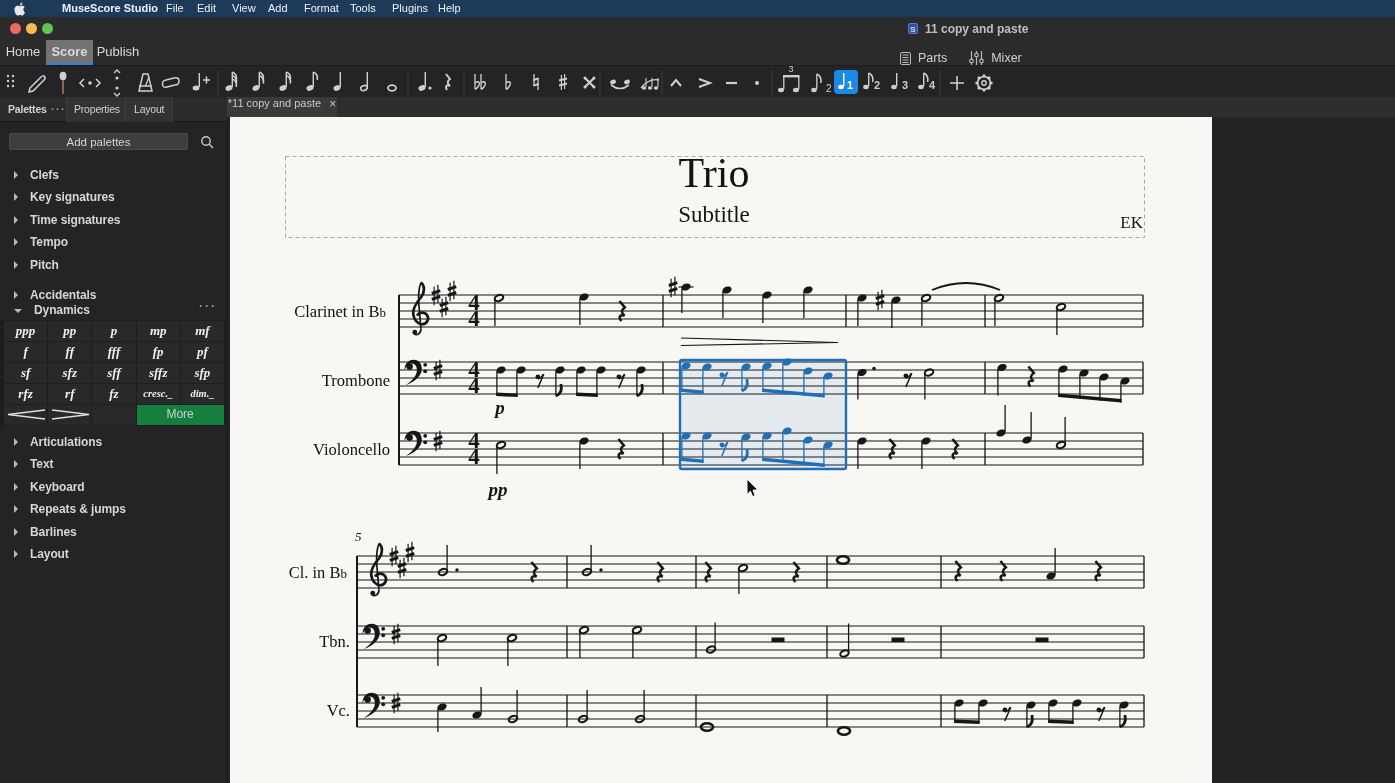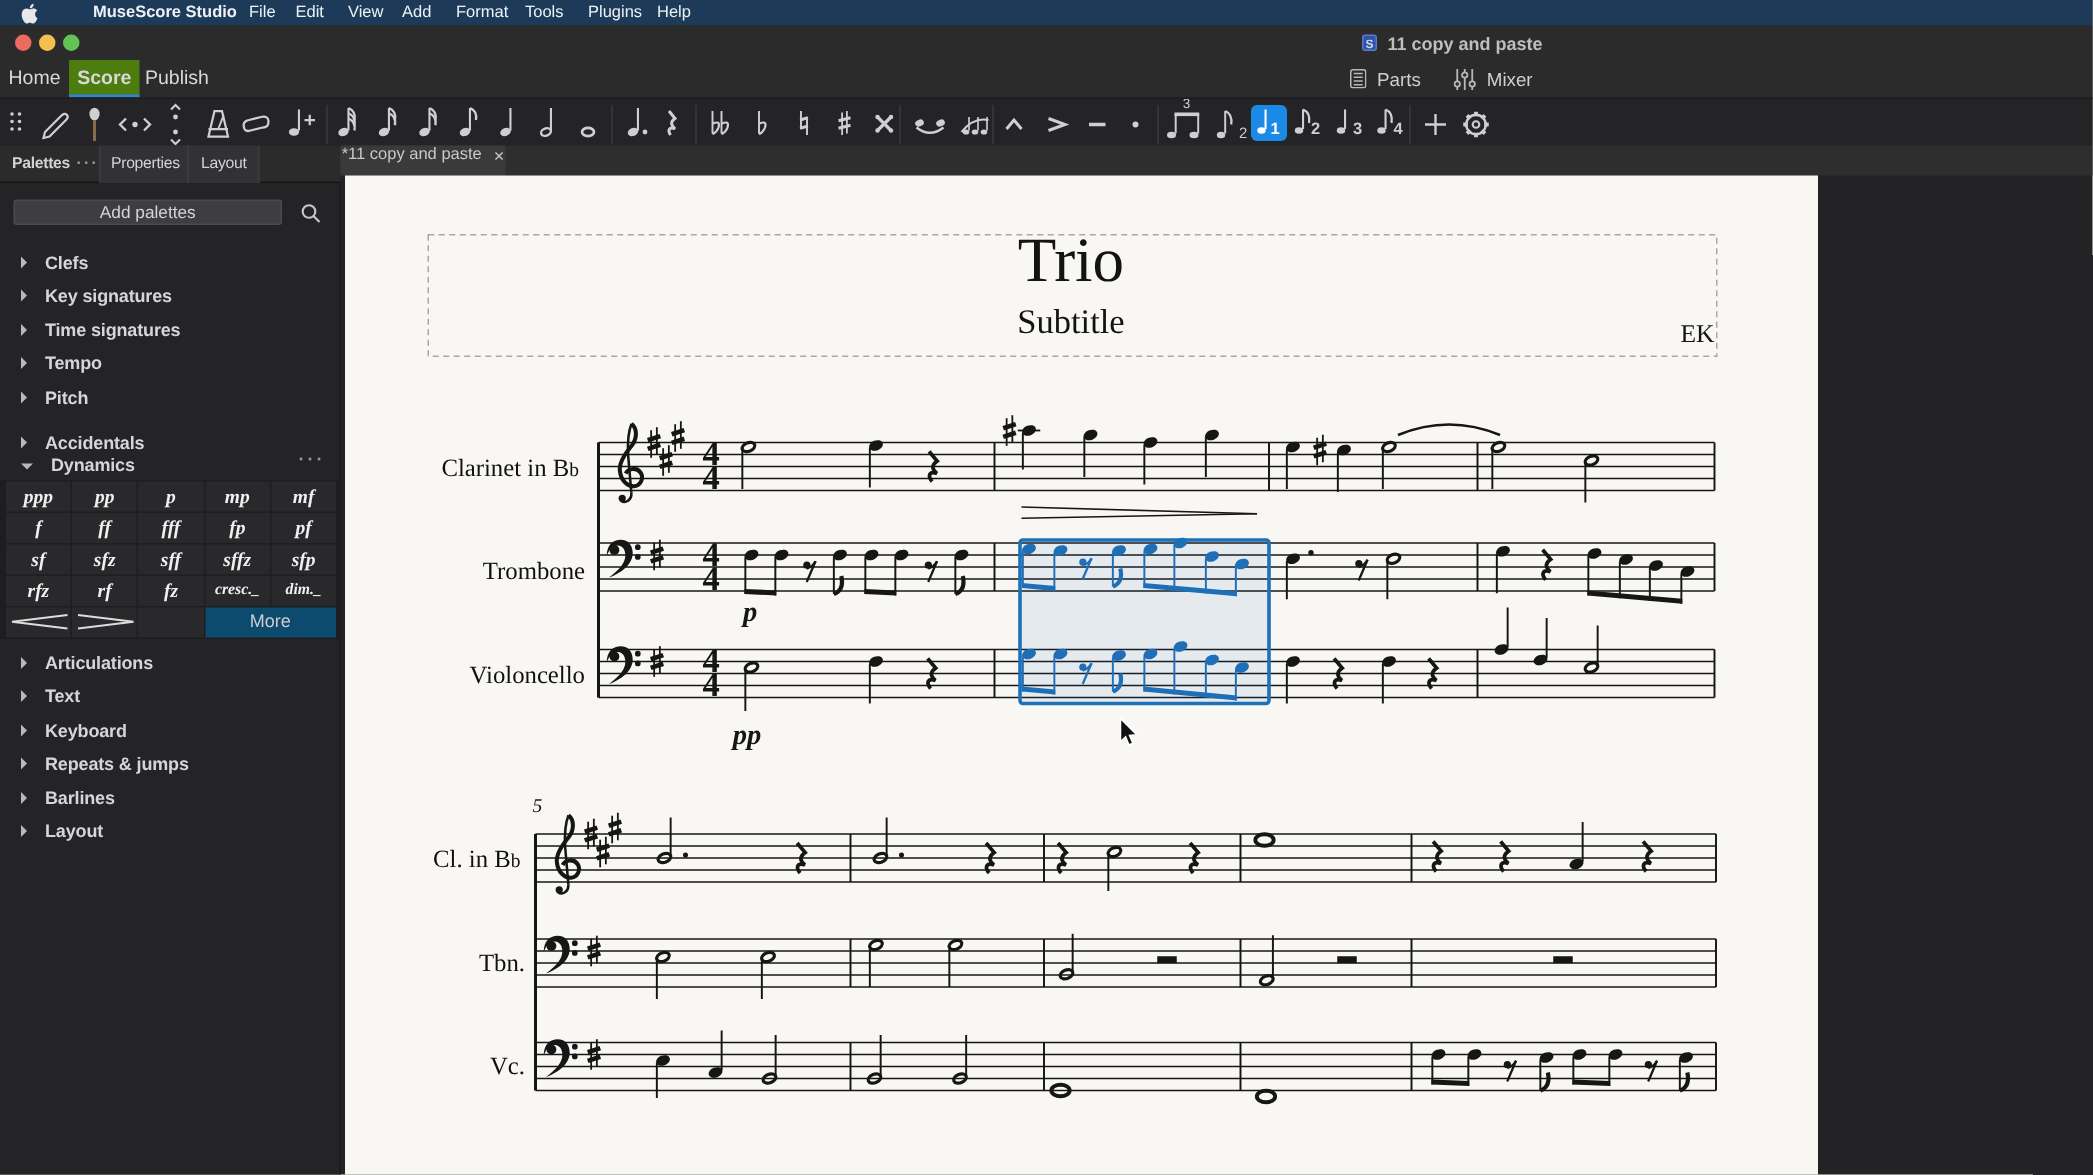--- a/index.html
+++ b/index.html
@@ -3,37 +3,37 @@
 * { margin:0; padding:0; box-sizing:border-box; -webkit-font-smoothing:antialiased; }
 body { width:1395px; height:783px; font-family:"Liberation Sans", sans-serif; background:#232325; overflow:hidden; position:relative; }
 .menubar { position:absolute; left:0; top:0; width:1395px; height:17px; background:#1d3b58; color:#eef2f6; font-size:11px; }
 .menubar span, .menubar b.app { position:absolute; top:2px;padding-left:20px; }
 .titlerow { position:absolute; left:0; top:17px; width:1395px; height:23px; background:#2b2b2c; }
 .tl { position:absolute; top:5.5px; width:11px; height:11px; border-radius:50%; }
 .wintitle { position:absolute; top:21px; left:908px; height:15px; display:flex; align-items:center; color:#bfbfc2; font-size:12px; font-weight:bold; }
 .sicon { width:10px; height:11px; background:#3053a8; border:1px solid #5a7ac8; border-radius:2px; color:#cdd6ee; font-size:8px; font-weight:bold; text-align:center; line-height:11px; margin-right:7px; }
 .navrow { position:absolute; left:0; top:40px; width:1395px; height:25px; background:#2b2b2c; color:#d9d9db; font-size:13px; }
 .navrow .tab { position:absolute; top:0; height:25px; line-height:24px; text-align:center; }
-.score-tab { background:#4d7c0f; border-bottom:2.5px solid #2e82d8; font-weight:bold; }
-.navrow .right { position:absolute; top:0; height:25px; display:flex; align-items:center; color:#cfcfd2; font-size:12.5px; }
+.score-tab { background:#737373; border-bottom:2.5px solid #2e82d8; font-weight:bold; }
+.navrow .right { position:absolute; top:0; height:25px; display:flex; align-items:flex-end; color:#cfcfd2; font-size:12.5px; }
 .toolbar { position:absolute; left:0; top:65px; width:1395px; height:32px; background:#242426; border-top:1px solid #1d1d1f; }
 .panel { position:absolute; left:0; top:97px; width:227px; height:686px; background:#242427; border-right:1px solid #1a1a1b; }
 .ptabs { position:absolute; left:0; top:0; width:227px; height:25px; background:#2b2b2c; border-bottom:1px solid #161617; color:#d2d2d4; font-size:12.5px; }
 .ptabs .pt { position:absolute; top:0; height:25px; line-height:24px; font-size:10.5px; letter-spacing:-0.2px; }
 .addbtn { position:absolute; left:9px; top:36px; width:179px; height:17px; background:#3e3e41; border:1px solid #4a4a4e; border-radius:2px; color:#d5d5d8; font-size:11.5px; text-align:center; line-height:16px; }
 .searchbtn { position:absolute; left:194px; top:36px; width:28px; height:17px; }
 .trow { position:absolute; left:0; width:227px; height:22px; color:#d6d6d8; font-size:12px; font-weight:600; letter-spacing:-0.1px; display:flex; align-items:center; }
 .tri { width:0; height:0; border-left:4.5px solid #b9b9bb; border-top:4px solid transparent; border-bottom:4px solid transparent; margin-left:14px; margin-right:12px; }
 .tri.down { border-left:4px solid transparent; border-right:4px solid transparent; border-top:4.5px solid #b9b9bb; border-bottom:none; margin-top:2px; }
 .dots3 { position:absolute; right:10px; top:0; color:#9a9a9c; letter-spacing:2px; font-weight:bold; }
 .palgrid { position:absolute; left:0; top:223px; width:227px; height:106px; background:#1e1e20; }
 .dcell { position:absolute; width:43.2px; height:20px; background:#29292c; color:#f0f0f0; font-family:"Liberation Serif"; font-style:italic; font-weight:bold; font-size:13px; text-align:center; line-height:19px; }
 .dcell.small { font-size:10.5px; }
 .dcell .dash { font-size:10px; }
-.more { position:absolute; left:136.6px; top:405px; width:87px; height:20px; background:#0c4a6e; color:#cdcdd0; font-size:12px; text-align:center; line-height:19px; font-family:"Liberation Sans"; font-style:normal; font-weight:normal; }
+.more { position:absolute; left:136.6px; top:405px; width:87px; height:20px; background:#15803d; color:#cdcdd0; font-size:12px; text-align:center; line-height:19px; font-family:"Liberation Sans"; font-style:normal; font-weight:normal; }
 .docbar { position:absolute; left:227px; top:97px; width:1168px; height:20px; background:#2e2e2f; }
 .doctab { position:absolute; left:0; top:0; width:110px; height:20px; background:#3a3a3b; color:#c9c9cb; font-size:11px; display:flex; align-items:flex-start; justify-content:center; }
 .page { position:absolute; left:230px; top:117px; width:982px; height:666px; background:#f8f7f3; }
 .scoresvg { position:absolute; left:227px; top:117px; }
 </style></head>
 <body>
 <div class="menubar">
   <svg class="apple" width="12" height="14" viewBox="0 0 12 14" style="position:absolute;left:14px;top:2px">
       <path d="M9.4 7.4c0-1.6 1.3-2.4 1.4-2.4-.8-1.1-2-1.3-2.4-1.3-1-.1-2 .6-2.5.6-.5 0-1.3-.6-2.2-.6-1.1 0-2.2.7-2.7 1.7-1.2 2-.3 5 .8 6.6.5.8 1.2 1.7 2 1.6.8 0 1.1-.5 2.1-.5s1.3.5 2.2.5c.9 0 1.5-.8 2-1.6.6-.9.9-1.8.9-1.8s-1.6-.7-1.6-2.8zM7.8 2.6c.4-.6.7-1.3.6-2.1-.6 0-1.4.4-1.8 1-.4.5-.8 1.3-.7 2 .8.1 1.5-.3 1.9-.9z" fill="#e8e8ea"></path>
     </svg>

